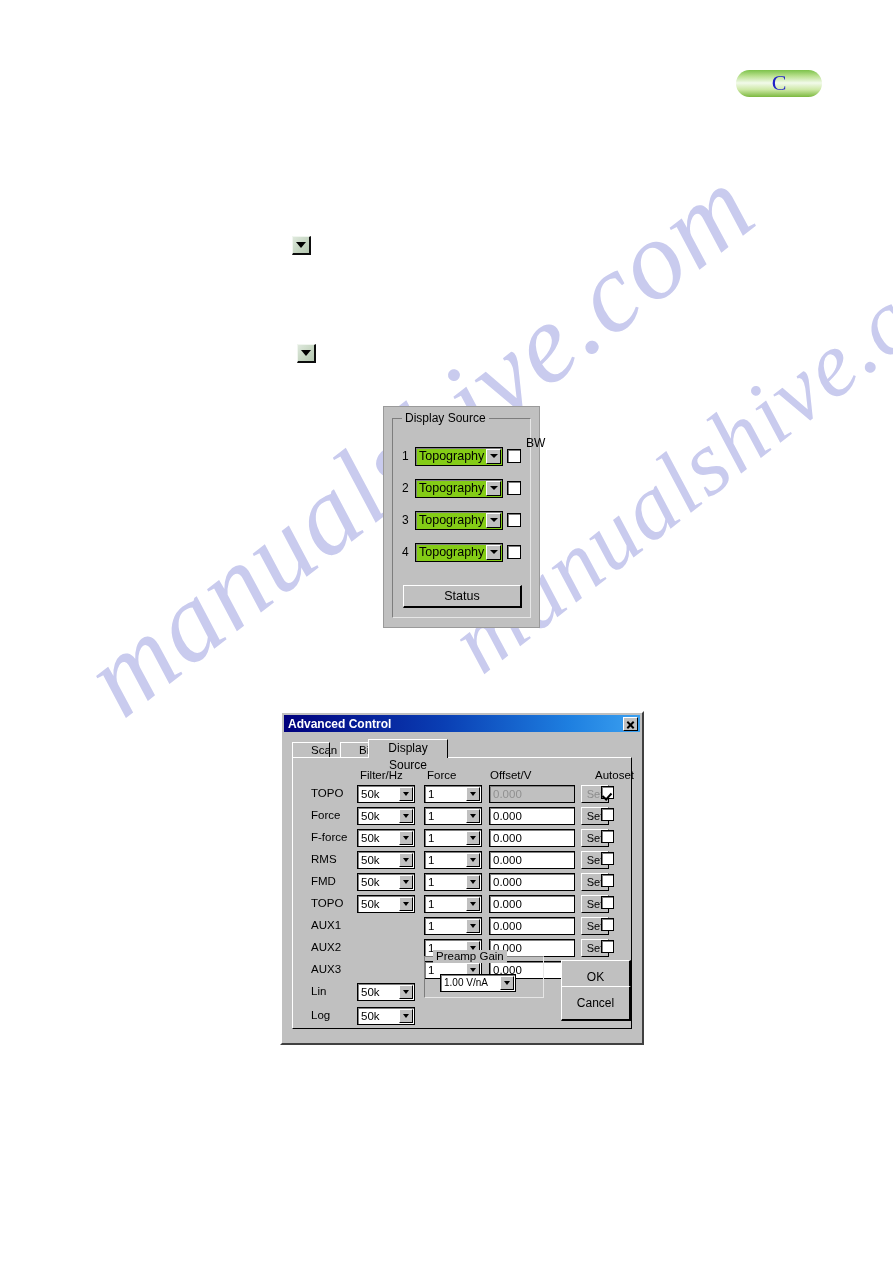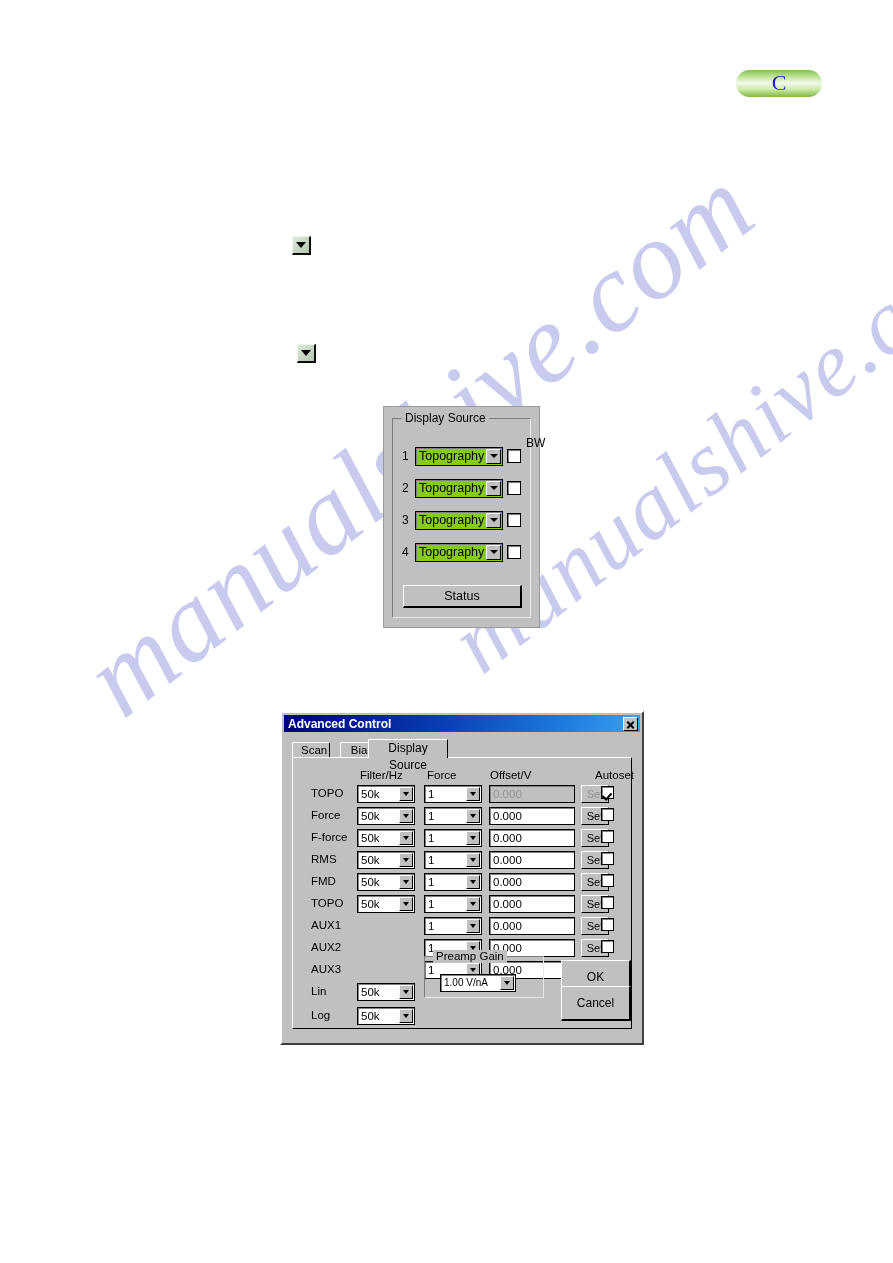--- a/index.html
+++ b/index.html
@@ -290,21 +290,21 @@
     bottom: 0;
     height: 16px;
     background: #c0c0c0;
     border-top: 1px solid #ffffff;
     border-left: 1px solid #ffffff;
     border-right: 1px solid #000000;
     box-sizing: border-box;
     font-size: 11.5px;
     line-height: 14px;
     text-align: center;
-    padding: 0 8px;
+    padding: 0 18px;
     color: #000;
   }
   .ac-tab.selected {
     height: 19px;
     z-index: 2;
     font-size: 12px;
     padding: 0 7px;
     line-height: 17px;
   }
   #ac-tab-scan  { left: 0px;  width: 38px; }

